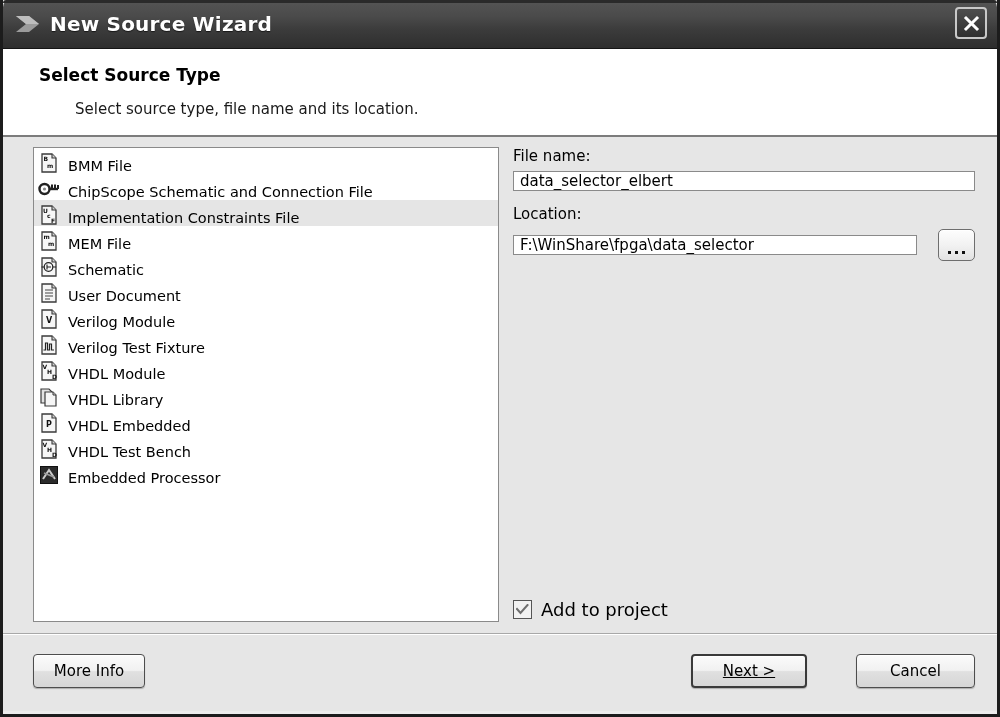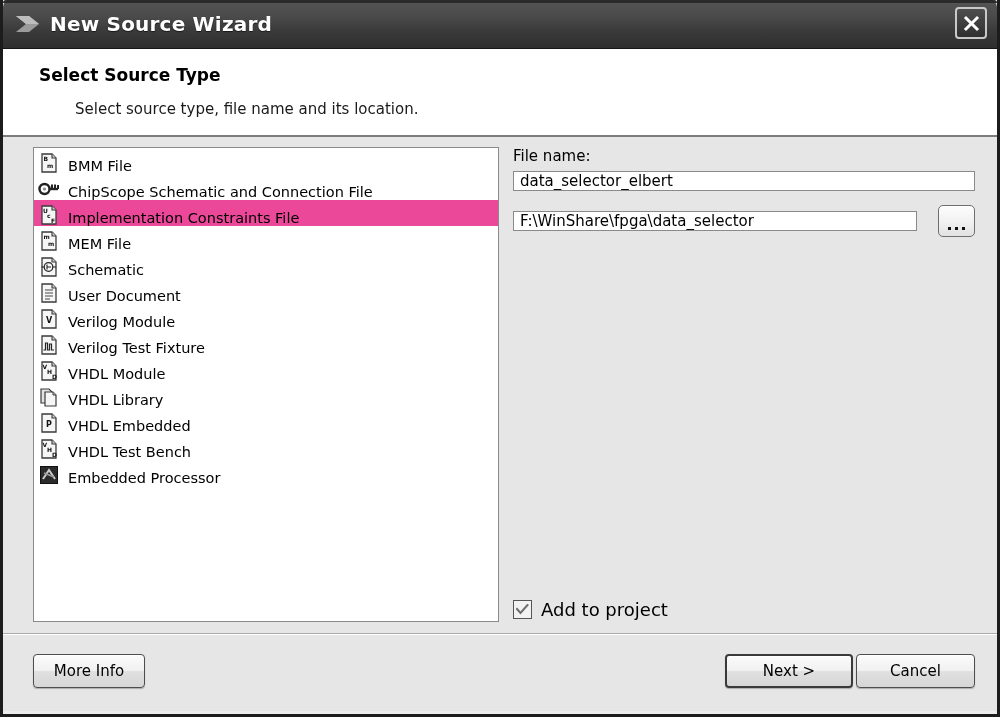--- a/index.html
+++ b/index.html
@@ -117,21 +117,21 @@
   .list-item {
     display: flex;
     align-items: flex-end;
     height: 26px;
     padding-left: 4px;
     font-size: 14.5px;
     color: #000000;
     cursor: default;
   }
   .list-item.selected {
-    background: #ec4899;
+    background: #e5e5e5;
   }
   .list-icon {
     width: 22px;
     height: 22px;
     margin-right: 8px;
     flex: none;
     display: flex;
     align-items: center;
     justify-content: center;
   }
@@ -244,21 +244,21 @@
     cursor: pointer;
     display: flex;
     align-items: center;
     justify-content: center;
     box-shadow: 0 1px 1px rgba(0,0,0,.25), inset 0 1px 0 #ffffff;
   }
   .btn.default {
     border: 2px solid #3a3a3a;
   }
   #more-info-btn { left: 30px;  top: 20px; width: 112px; }
-  #next-btn      { left: 722px; top: 20px; width: 128px; }
+  #next-btn      { left: 688px; top: 20px; width: 116px; text-decoration: underline; }
   #cancel-btn    { left: 853px; top: 20px; width: 119px; }
 </style>
 </head>
 <body>
 
 <div id="app">
 
   <div class="titlebar">
     <span class="title-logo">
       <svg width="26" height="22" viewBox="0 0 26 22">
@@ -424,20 +424,21 @@
             </svg>
           </span>
           <span class="list-label">Embedded Processor</span>
         </div>
       </div>
 
     <div class="right-col">
       <div class="field-label">File name:</div>
       <input class="txt-input" type="text" id="file-name-input" placeholder="" value="data_selector_elbert" style="">
       <div class="spacer-32"></div>
+      <div class="field-label">Location:</div>
       <div class="row-with-btn">
         <input class="txt-input narrow" type="text" id="location-input" placeholder="" value="F:\WinShare\fpga\data_selector" style="">
         <div class="browse-btn">
           <span class="browse-dots">
               <i></i>
               <i></i>
               <i></i>
             </span>
         </div>
       </div>

